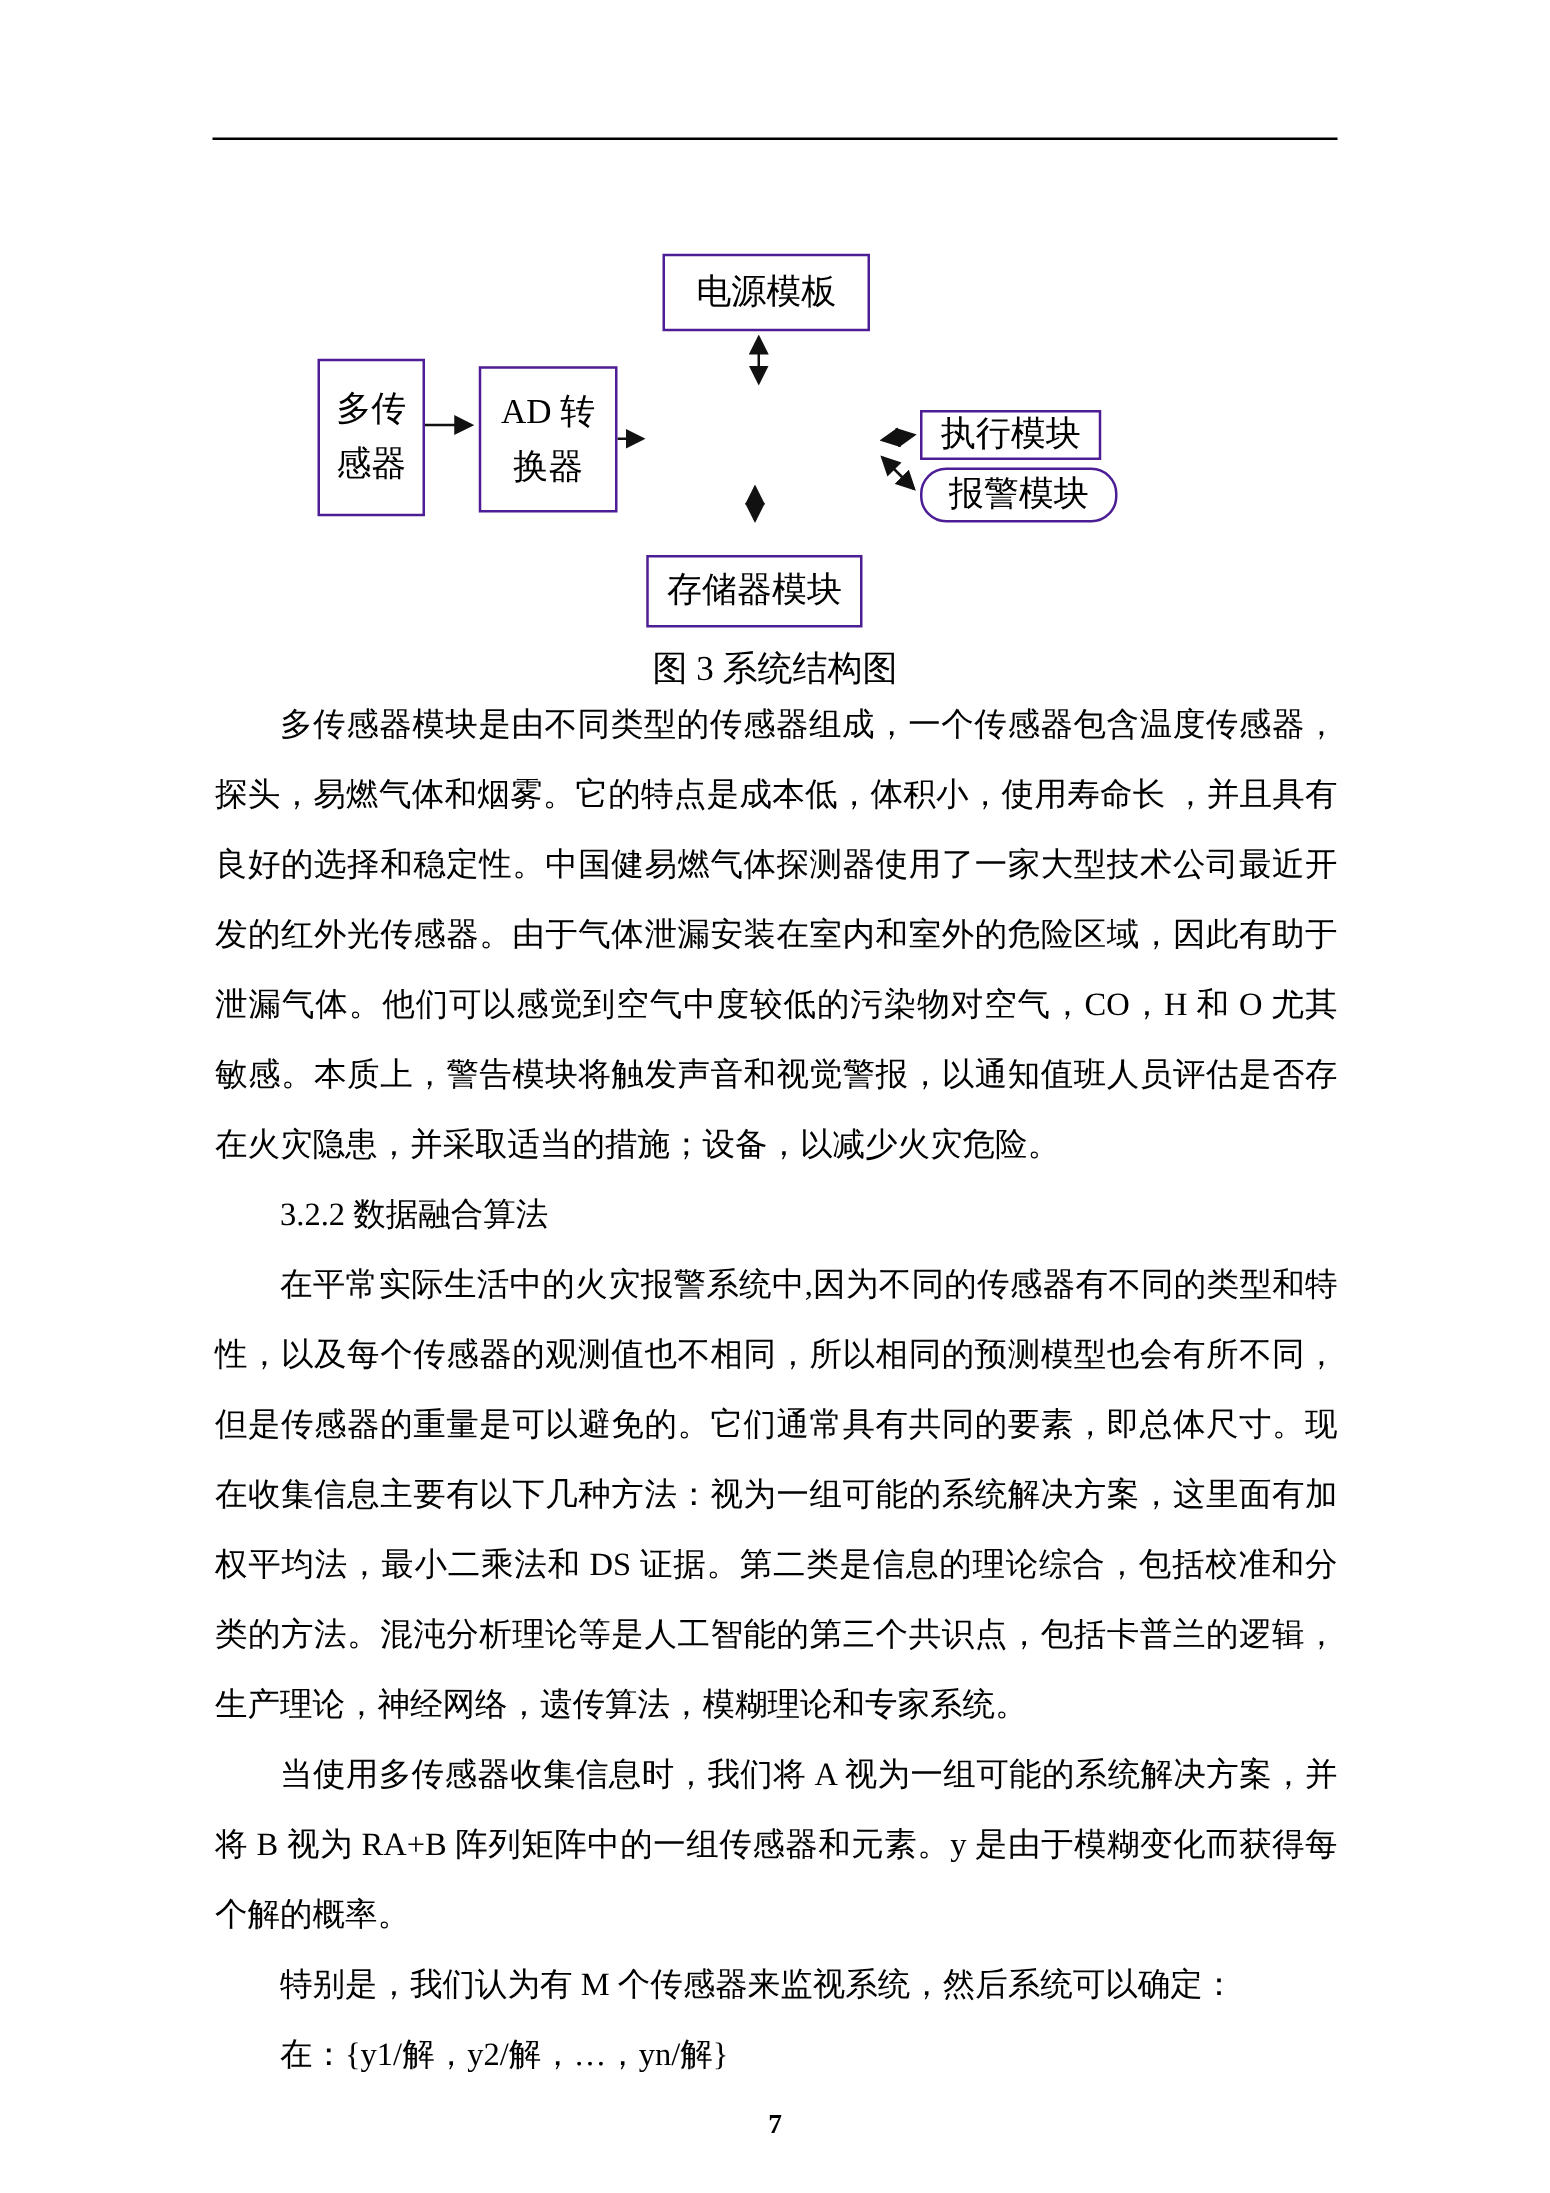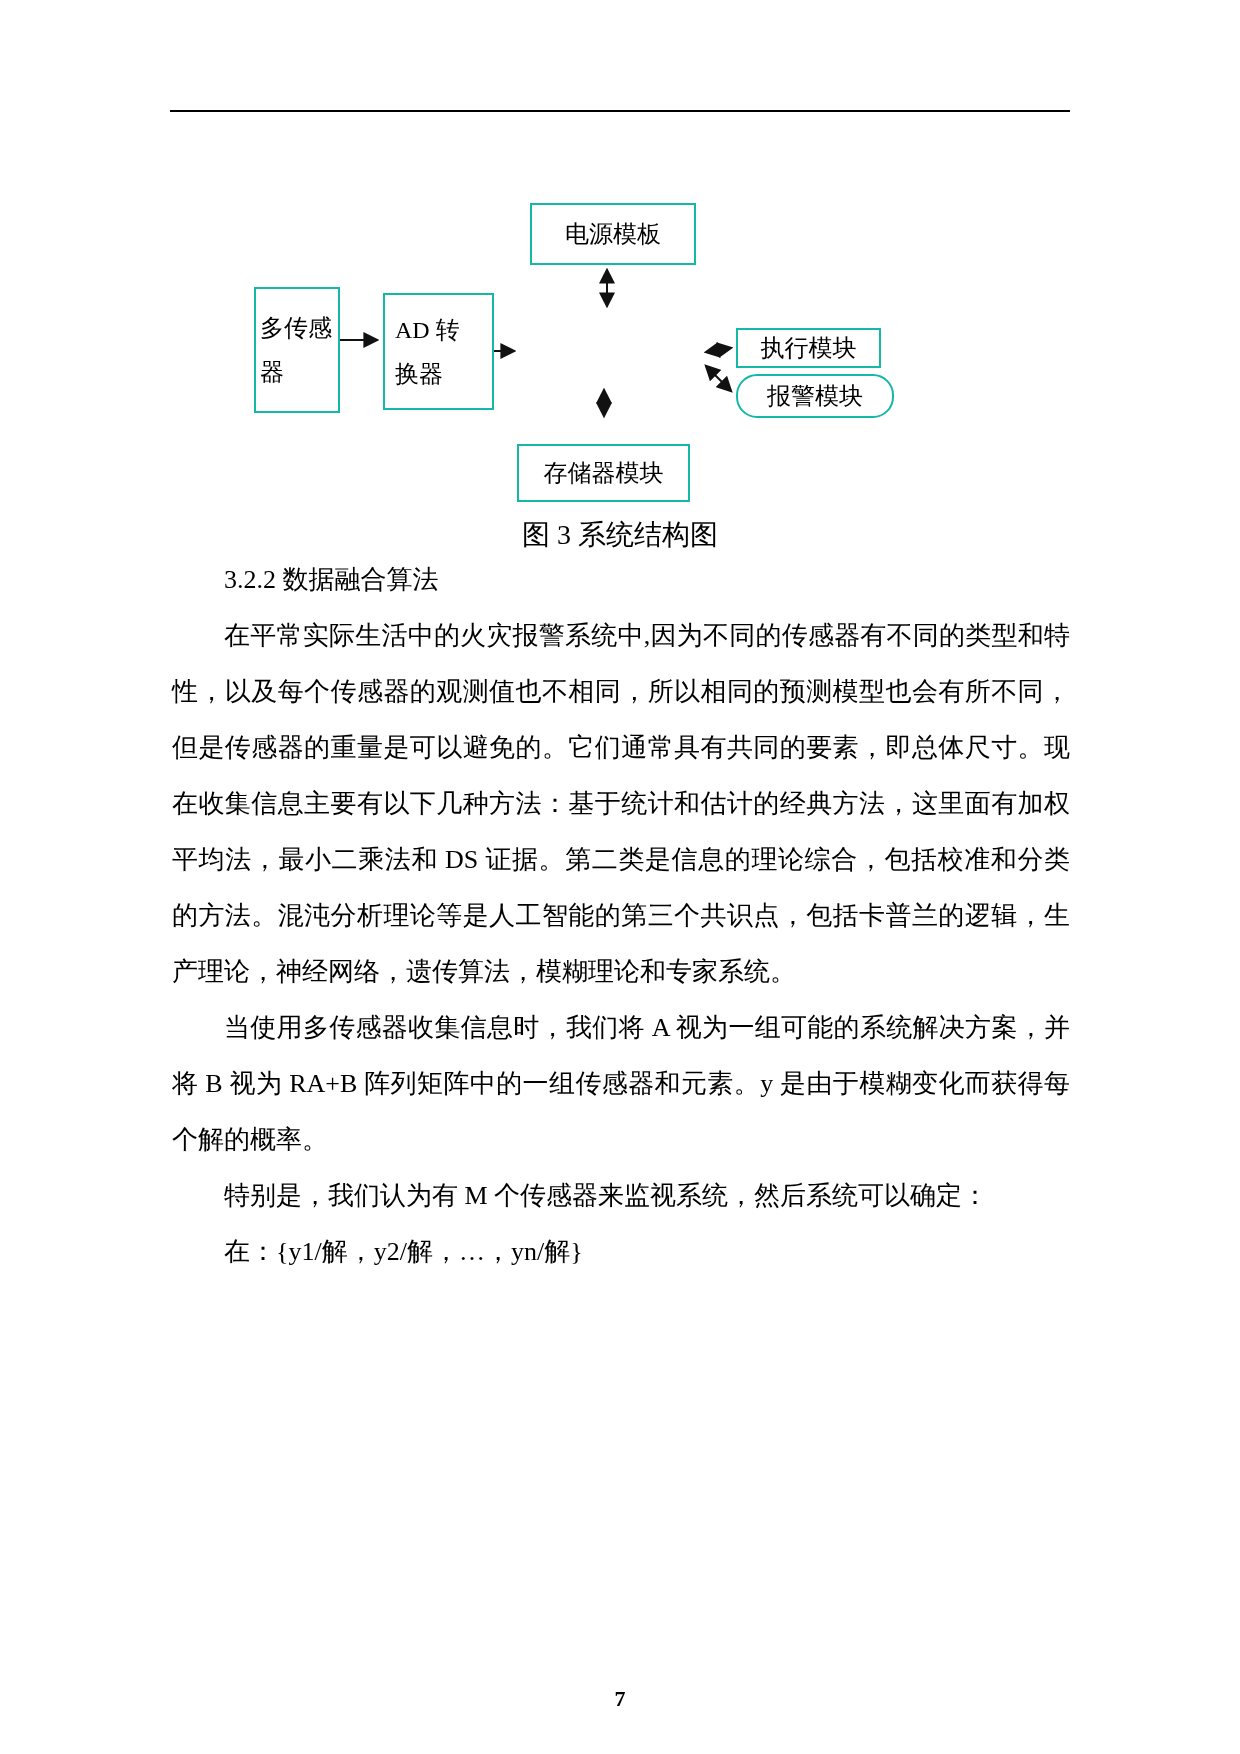--- a/index.html
+++ b/index.html
@@ -16,25 +16,26 @@
   }
   .header-rule {
     position: absolute;
     left: 170px; top: 110px;
     width: 900px; height: 0;
     border-top: 2px solid #000;
   }
   .diagram { position: absolute; left: 0; top: 0; width: 1240px; height: 520px; }
   .dbox {
     position: absolute;
-    border: 2px solid #14b8a6;
+    border: 2px solid #4c1d95;
     display: flex;
     align-items: center;
     justify-content: center;
-    font-size: 24px;
+    text-align: center;
+    font-size: 28px;
     line-height: 44px;
     background: #fff;
   }
   #box-power      { left: 530px; top: 203px; width: 166px; height: 62px; }
   #box-sensor     { left: 242px; top: 287px; width: 86px;  height: 126px; padding: 0 4px; margin-left: 12px; }
   #box-ad         { left: 383px; top: 293px; width: 111px;  height: 117px; padding: 0 10px; }
   #box-controller { left: 520px; top: 310px; width: 181px; height: 76px; }
   #box-exec       { left: 736px; top: 328px; width: 145px; height: 40px; }
   #box-alarm      { left: 736px; top: 374px; width: 158px; height: 44px; border-radius: 21px; }
   #box-memory     { left: 517px; top: 420px; width: 173px; height: 58px; margin-top: 24px; }
@@ -91,22 +92,23 @@
     <div class="dbox" id="box-sensor">多传感器</div>
     <div class="dbox" id="box-ad">AD 转换器</div>
     <div class="dbox" id="box-exec">执行模块</div>
     <div class="dbox" id="box-alarm">报警模块</div>
     <div class="dbox" id="box-memory">存储器模块</div>
   </div>
 
   <div class="caption">图 3 系统结构图</div>
 
   <div class="content">
+    <p>多传感器模块是由不同类型的传感器组成，一个传感器包含温度传感器，探头，易燃气体和烟雾。它的特点是成本低，体积小，使用寿命长 ，并且具有良好的选择和稳定性。中国健易燃气体探测器使用了一家大型技术公司最近开发的红外光传感器。由于气体泄漏安装在室内和室外的危险区域，因此有助于泄漏气体。他们可以感觉到空气中度较低的污染物对空气，CO，H 和 O 尤其敏感。本质上，警告模块将触发声音和视觉警报，以通知值班人员评估是否存在火灾隐患，并采取适当的措施；设备，以减少火灾危险。</p>
     <p>3.2.2 数据融合算法</p>
-    <p>在平常实际生活中的火灾报警系统中,因为不同的传感器有不同的类型和特性，以及每个传感器的观测值也不相同，所以相同的预测模型也会有所不同，但是传感器的重量是可以避免的。它们通常具有共同的要素，即总体尺寸。现在收集信息主要有以下几种方法：基于统计和估计的经典方法，这里面有加权平均法，最小二乘法和 DS 证据。第二类是信息的理论综合，包括校准和分类的方法。混沌分析理论等是人工智能的第三个共识点，包括卡普兰的逻辑，生产理论，神经网络，遗传算法，模糊理论和专家系统。</p>
+    <p>在平常实际生活中的火灾报警系统中,因为不同的传感器有不同的类型和特性，以及每个传感器的观测值也不相同，所以相同的预测模型也会有所不同，但是传感器的重量是可以避免的。它们通常具有共同的要素，即总体尺寸。现在收集信息主要有以下几种方法：视为一组可能的系统解决方案，这里面有加权平均法，最小二乘法和 DS 证据。第二类是信息的理论综合，包括校准和分类的方法。混沌分析理论等是人工智能的第三个共识点，包括卡普兰的逻辑，生产理论，神经网络，遗传算法，模糊理论和专家系统。</p>
     <p>当使用多传感器收集信息时，我们将 A 视为一组可能的系统解决方案，并将 B 视为 RA+B 阵列矩阵中的一组传感器和元素。y 是由于模糊变化而获得每个解的概率。</p>
     <p>特别是，我们认为有 M 个传感器来监视系统，然后系统可以确定：</p>
     <p>在：{y1/解，y2/解，…，yn/解}</p>
   </div>
 
   <div class="page-number">7</div>
 
 </div>
 
 </body></html>

